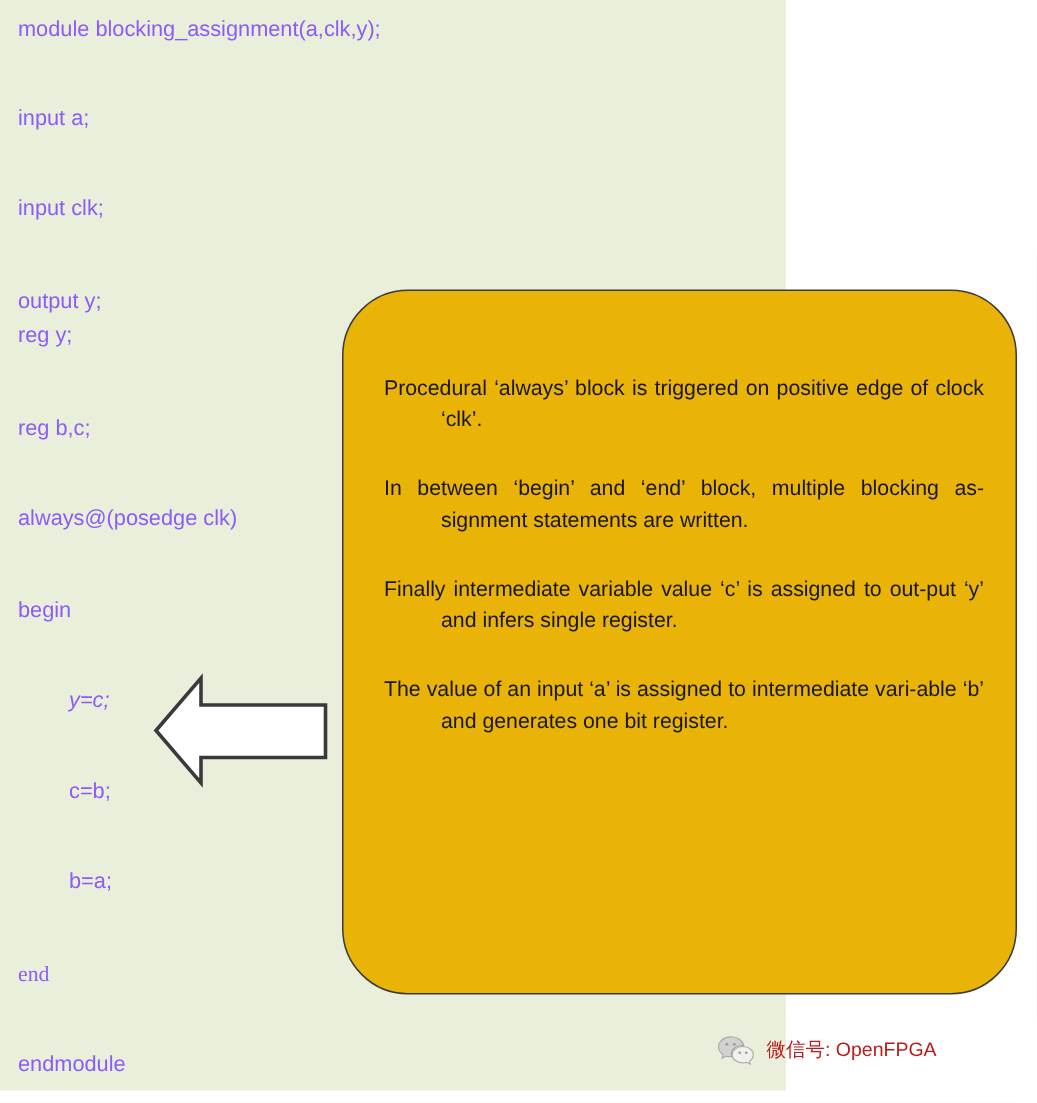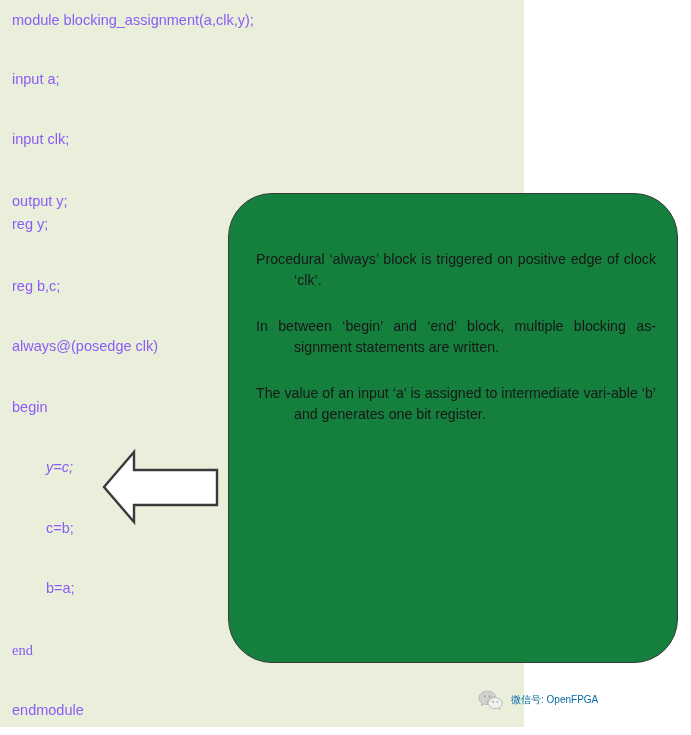--- a/index.html
+++ b/index.html
@@ -49,21 +49,21 @@
     height: 84px;
   }
 
   
   #callout {
     position: absolute;
     left: 228px;
     top: 193px;
     width: 450px;
     height: 470px;
-    background: #15803d;
+    background: #eab308;
     border: 1.6px solid #3a3a3a;
     border-radius: 44px;
     box-sizing: border-box;
     padding-left: 24px;
   }
   #callout-body {
     position: absolute;
     left: 27px;
     top: 55px;
     width: 400px;
@@ -93,23 +93,23 @@
     align-items: center;
     gap: 7px;
   }
   #watermark-icon {
     width: 26px;
     height: 20px;
     flex: none;
     opacity: 0.85;
   }
   #watermark-text {
-    color: #0369a1;
+    color: #b91c1c;
     font-family: "Liberation Sans", sans-serif;
-    font-size: 10px;
+    font-size: 13px;
     white-space: nowrap;
   }
 </style>
 </head>
 <body>
 
 <div id="canvas">
 
   <div id="code-panel"></div>
 
@@ -130,20 +130,21 @@
     </div>
 
   <svg id="arrow" viewBox="0 0 122 84" aria-hidden="true">
     <polygon points="4,44 34,9 34,27 117,27 117,62 34,62 34,79" fill="#ffffff" stroke="#3a3a3a" stroke-width="2.4" stroke-linejoin="miter"></polygon>
   </svg>
 
   <div id="callout">
     <div id="callout-body">
         <p class="callout-para">Procedural ‘always’ block is triggered on positive edge of clock ‘clk’.</p>
         <p class="callout-para">In between ‘begin’ and ‘end’ block, multiple blocking as-signment statements are written.</p>
+        <p class="callout-para">Finally intermediate variable value ‘c’ is assigned to out-put ‘y’ and infers single register.</p>
         <p class="callout-para">The value of an input ‘a’ is assigned to intermediate vari-able ‘b’ and generates one bit register.</p>
       </div>
   </div>
 
   <div id="watermark">
     <svg id="watermark-icon" viewBox="0 0 26 20" aria-hidden="true">
       <path d="M9.3 1.2C4.7 1.2 1 4.2 1 7.9c0 2.1 1.2 4 3.1 5.2L3.4 15.5l2.8-1.4c0.9 0.3 1.9 0.4 3 0.4 0.2 0 0.4 0 0.6 0C9.5 14 9.4 13.5 9.4 13c0-3.4 3.4-6.1 7.6-6.1 0.3 0 0.5 0 0.8 0C17.1 3.6 13.6 1.2 9.3 1.2z" fill="#cfcfcf" stroke="#9a9a9a" stroke-width="0.7"></path>
       <circle cx="6.6" cy="6.2" r="0.95" fill="#8a8a8a"></circle>
       <circle cx="11.6" cy="6.2" r="0.95" fill="#8a8a8a"></circle>
       <path d="M17.3 7.6c-4 0-7.2 2.5-7.2 5.5 0 3.1 3.2 5.5 7.2 5.5 0.9 0 1.7-0.1 2.5-0.4l2.4 1.2-0.6-2c1.6-1 2.6-2.6 2.6-4.3C24.2 10.1 21.1 7.6 17.3 7.6z" fill="#f2f2f2" stroke="#9a9a9a" stroke-width="0.7"></path>

